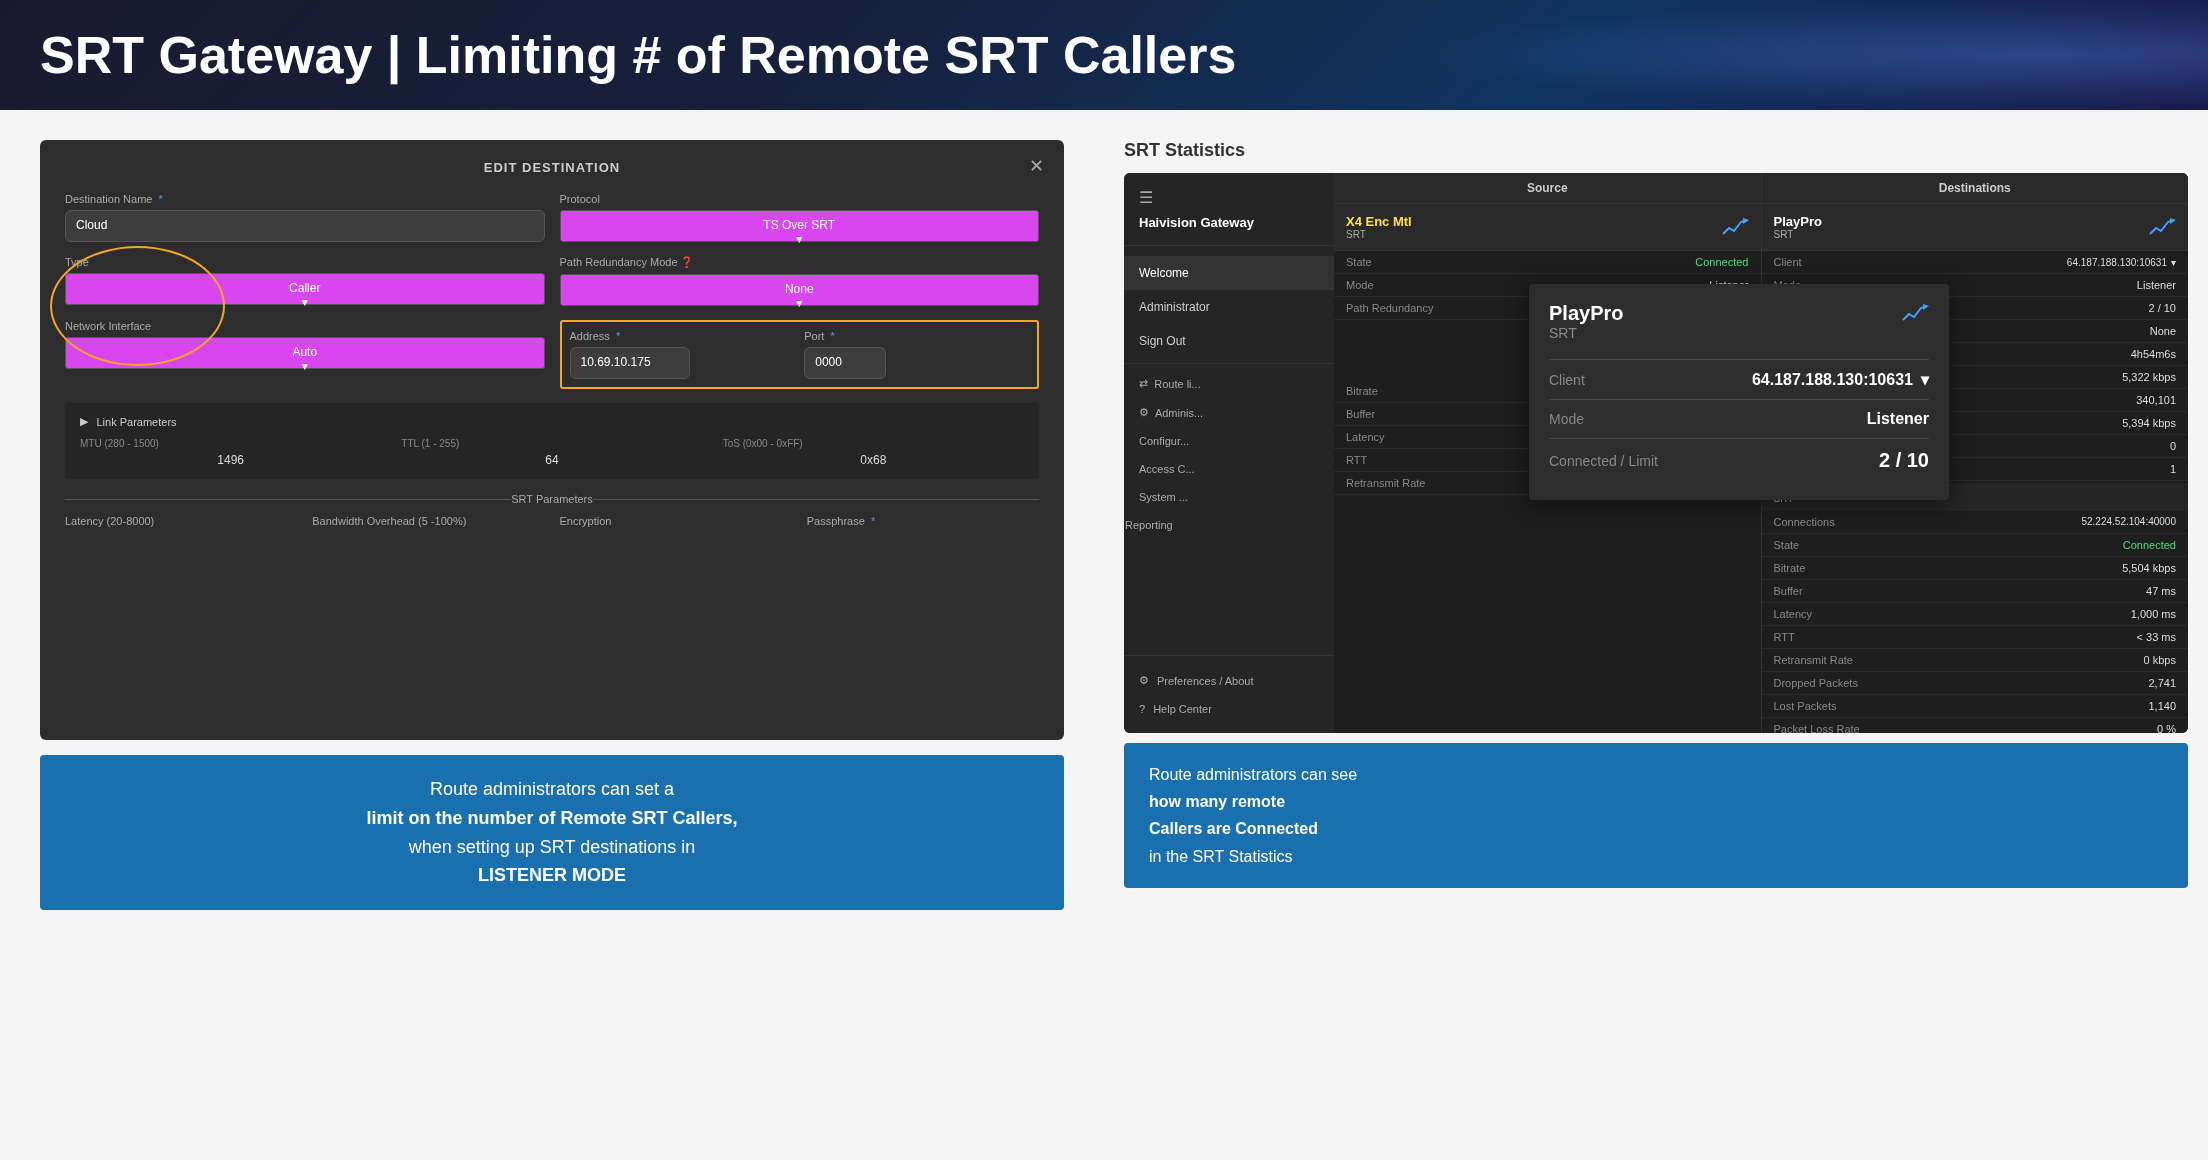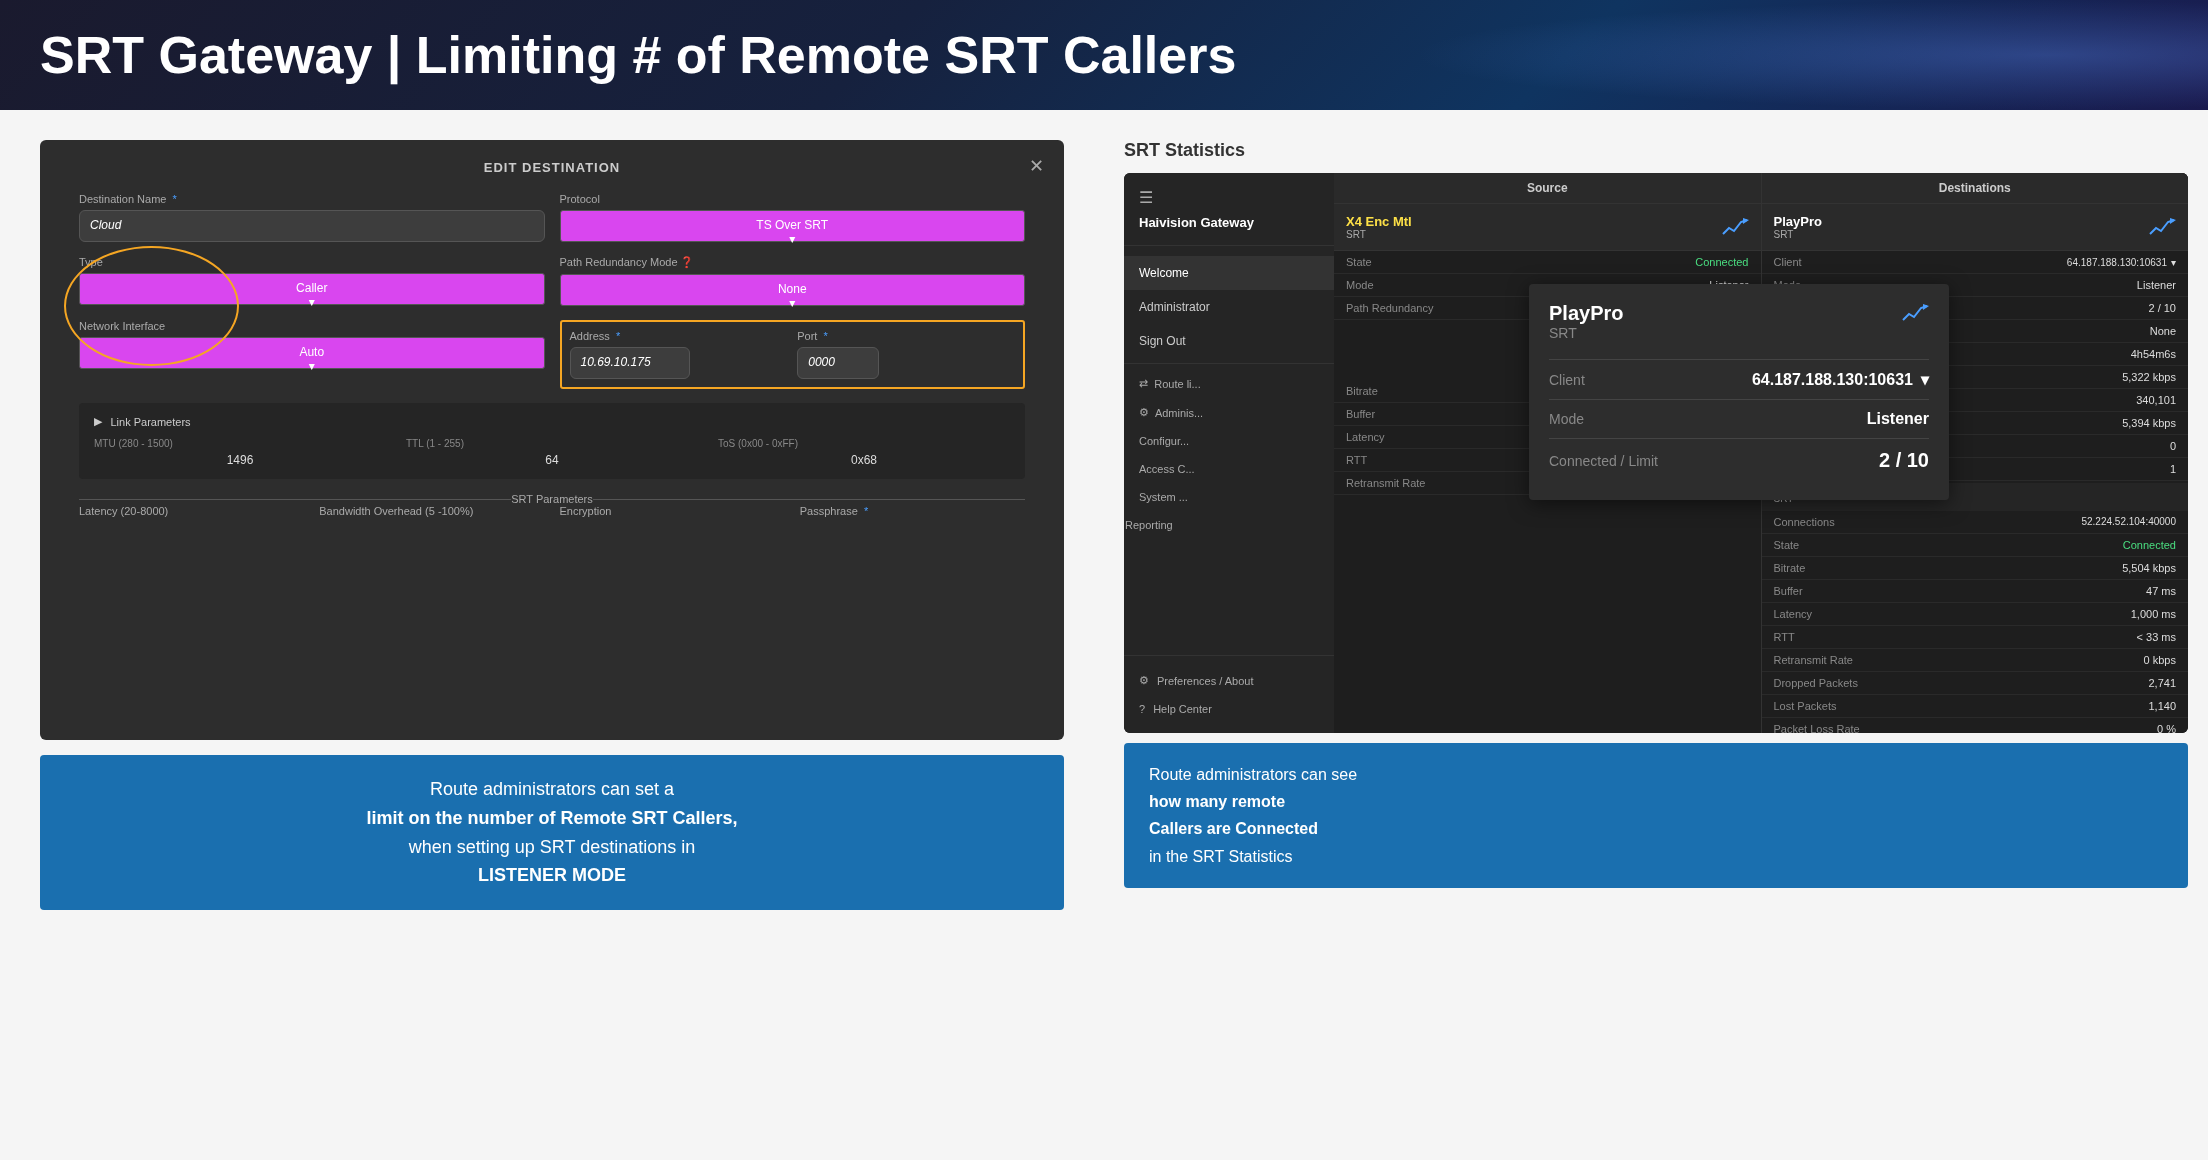--- a/index.html
+++ b/index.html
@@ -49,21 +49,21 @@
       width: 50%;
       padding: 30px 20px 0 20px;
       display: flex;
       flex-direction: column;
     }
 
     
     .modal-container {
       background: #2d2d2d;
       border-radius: 6px;
-      padding: 20px 39px 25px;
+      padding: 20px 25px 25px;
       flex: 1;
       max-height: 600px;
       position: relative;
     }
 
     .modal-title {
       text-align: center;
       color: #ccc;
       font-size: 13px;
       font-weight: 600;
@@ -105,21 +105,20 @@
     }
 
     .form-input {
       background: #3d3d3d;
       border: 1px solid #555;
       border-radius: 6px;
       color: #fff;
       padding: 7px 10px;
       font-size: 12px;
       height: 32px;
-      font-style: italic;
     }
 
     .form-select {
       background: #d946ef;
       border: 1px solid #555;
       border-radius: 3px;
       color: #fff;
       padding: 7px 10px;
       font-size: 12px;
       height: 32px;
@@ -195,20 +194,21 @@
     }
 
     
     .srt-params-section {
       margin-top: 8px;
     }
 
     .srt-params-divider {
       display: flex;
       align-items: center;
+      margin-bottom: 10px;
       justify-content: center;
     }
 
     .srt-params-divider .line {
       flex: 1;
       height: 1px;
       background: #555;
     }
 
     .srt-params-divider .label {

